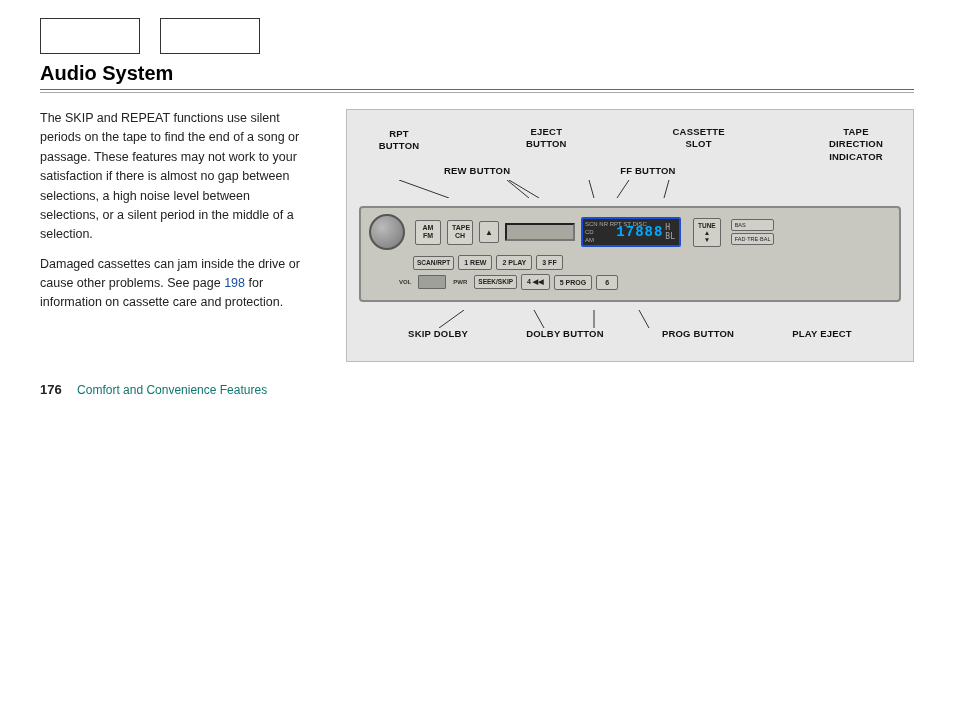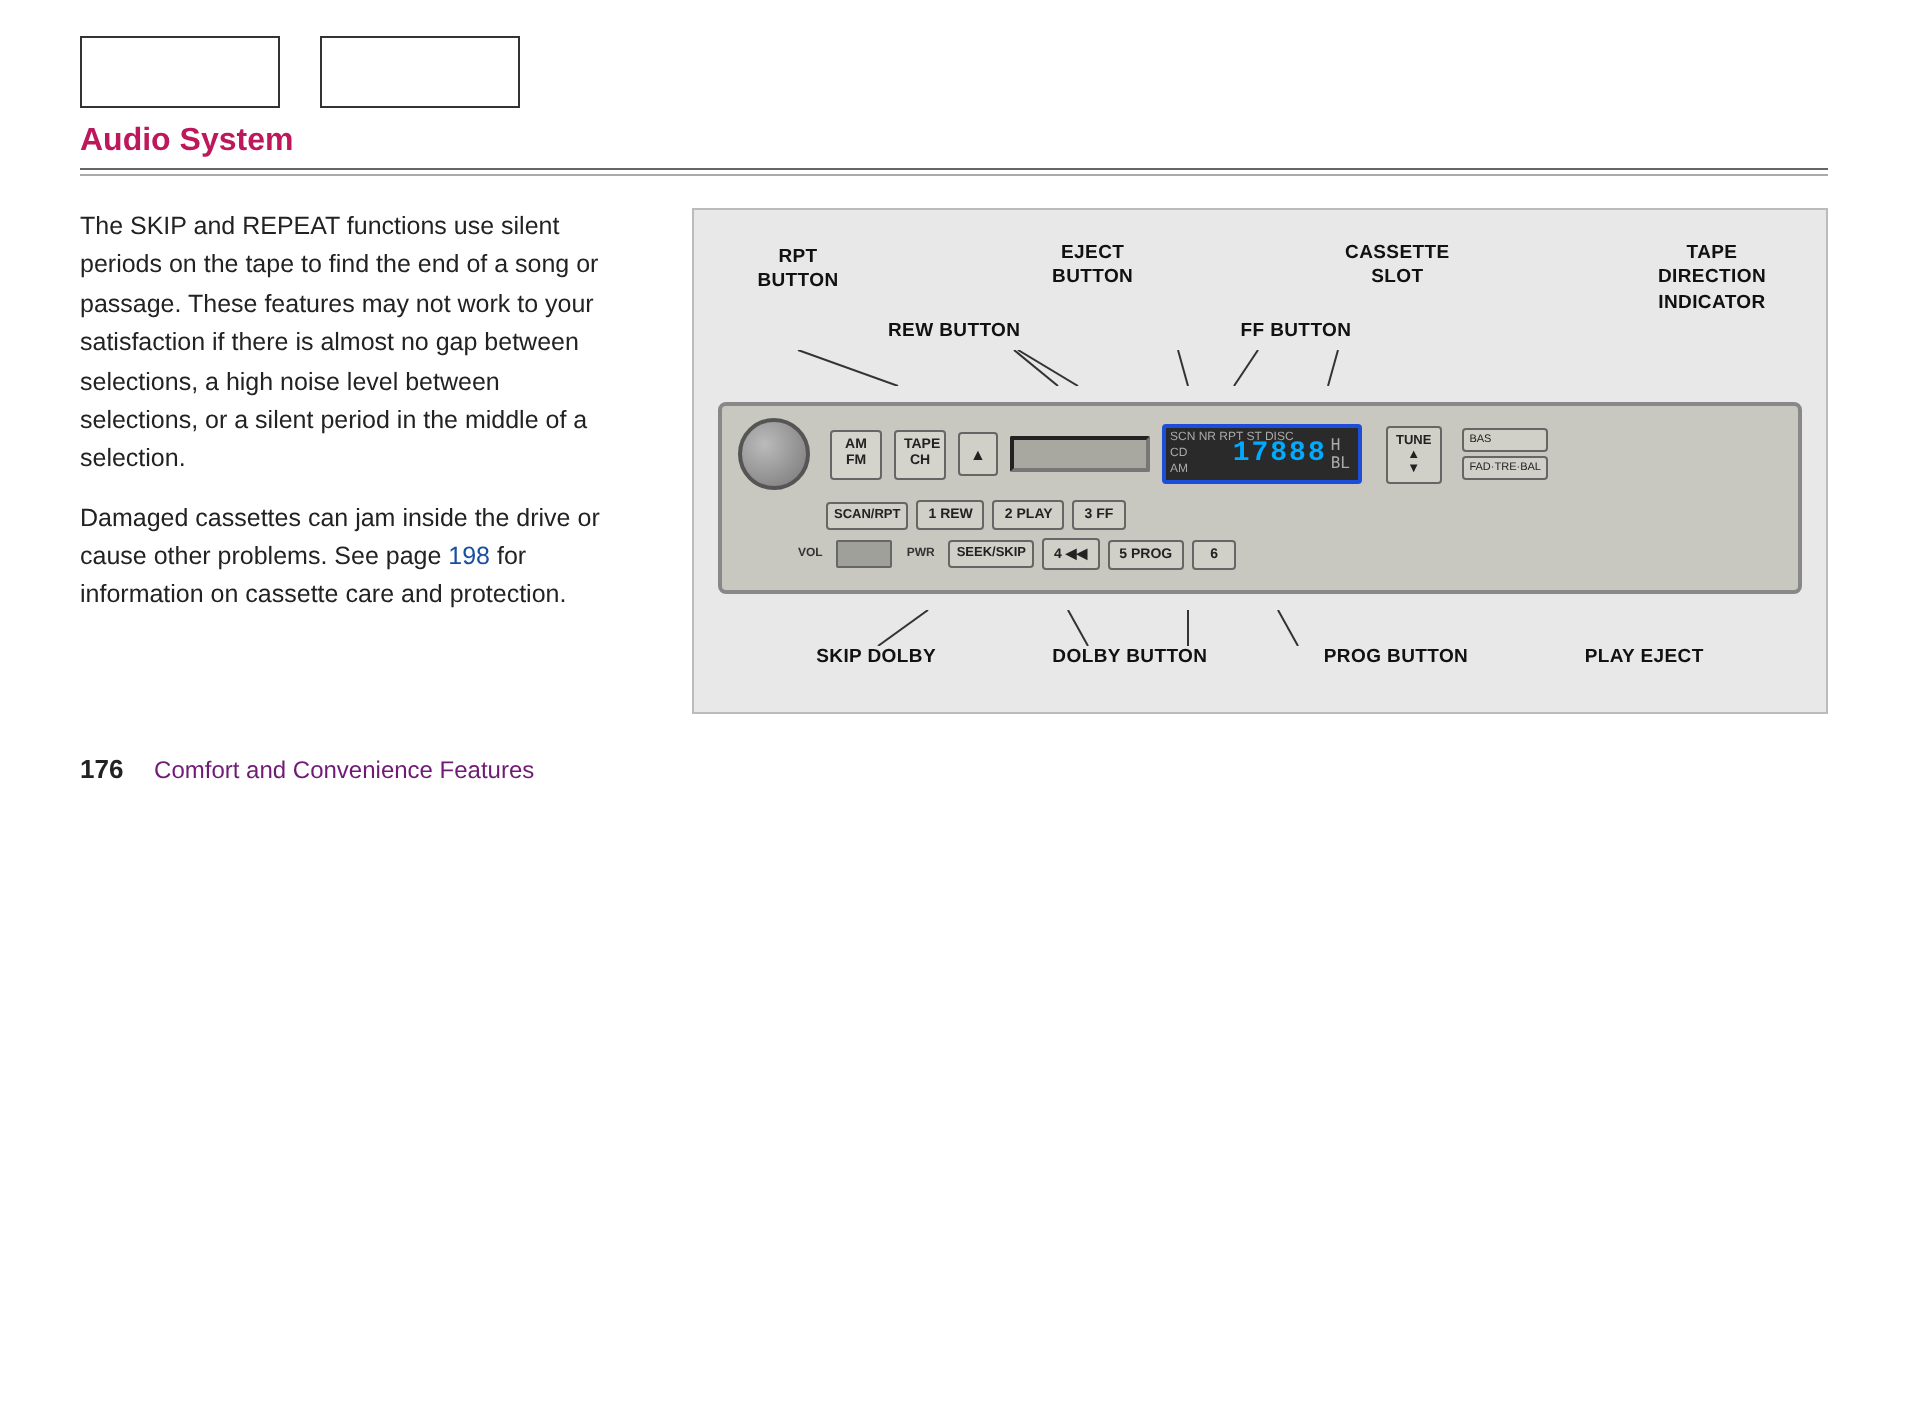--- a/index.html
+++ b/index.html
@@ -24,23 +24,23 @@
       width: 100px;
       height: 36px;
       border: 1.5px solid #333;
       background: #fff;
     }
 
     .page-title-section {
       padding: 8px 40px 0 40px;
     }
     .page-title {
-      font-size: 16px;
-      font-weight: bold;
-      color: #be185d;
+      font-size: 20px;
+      font-weight: bold;
+      color: #000000;
       padding-bottom: 4px;
       border-bottom: 1.5px solid #666;
       display: inline-block;
       width: calc(100% - 0px);
     }
     .title-rule {
       border: none;
       border-top: 1px solid #aaa;
       margin-top: 2px;
     }
@@ -256,21 +256,21 @@
       padding: 20px 40px 0 40px;
       font-size: 12px;
       color: #222;
     }
     .page-number {
       font-weight: bold;
       font-size: 13px;
     }
     .footer-subtitle {
       font-size: 12px;
-      color: #701a75;
+      color: #0f766e;
       text-align: center;
     }
 
     
     .callout-label {
       font-size: 9.5px;
       font-weight: bold;
       text-align: center;
       color: #111;
       line-height: 1.3;

